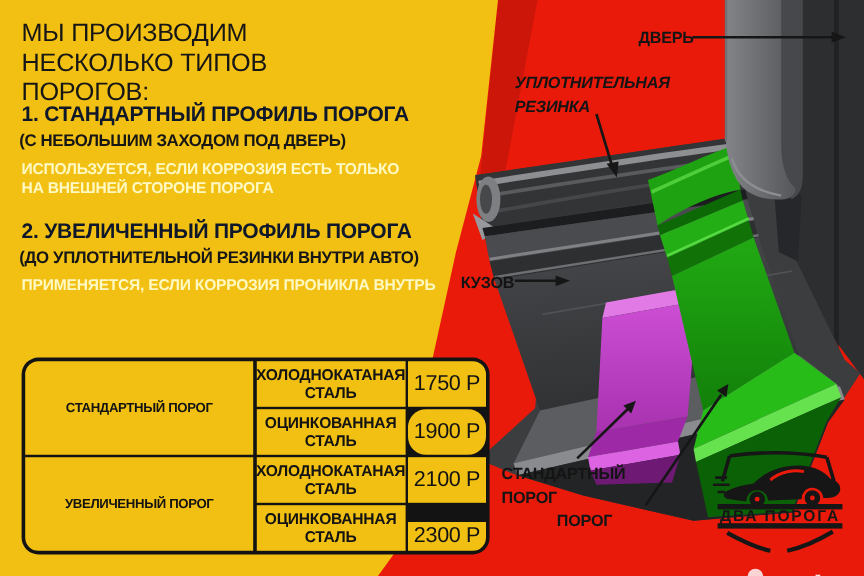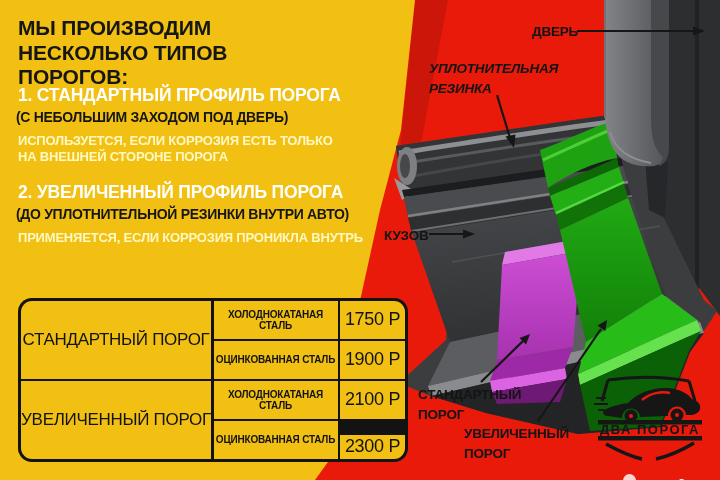--- a/index.html
+++ b/index.html
@@ -3,32 +3,32 @@
 <meta charset="utf-8">
 <style>
   html,body{margin:0;padding:0;}
   .poster{
     position:relative;width:720px;height:480px;overflow:hidden;
     font-family:"Liberation Sans", sans-serif;
     background:#EA1A0B;
   }
   .poster svg.scene{position:absolute;left:0;top:0;z-index:0;}
   .abs{position:absolute;z-index:2;}
-  .heading{left:18px;top:16px;width:308px;font-size:21px;line-height:24.5px;font-weight:700;letter-spacing:-0.2px;color:#161616;}
-  .sec-title{font-size:17.5px;font-weight:800;color:#ffffff;letter-spacing:-0.2px;white-space:nowrap;}
+  .heading{left:18px;top:16px;width:308px;font-size:21px;line-height:24.5px;font-weight:400;letter-spacing:-0.2px;color:#161616;}
+  .sec-title{font-size:17.5px;font-weight:800;color:#0f172a;letter-spacing:-0.2px;white-space:nowrap;}
   .sec-sub{font-size:14px;font-weight:800;color:#161616;letter-spacing:-0.3px;white-space:nowrap;}
   .sec-desc{font-size:13px;line-height:15.5px;font-weight:700;color:#fef9c3;letter-spacing:-0.2px;white-space:nowrap;}
   .price-table{
     position:absolute;left:18px;top:298px;z-index:2;
     background:#131313;border-radius:14px;padding:3px;
     display:grid;grid-template-columns:190px 124px 65px;grid-auto-rows:37.5px;gap:2.5px;
   }
   .pcell{background:#F2C013;display:flex;align-items:center;justify-content:center;color:#131313;text-align:center;}
-  .cell-product{font-size:17px;font-weight:400;letter-spacing:-0.3px;}
-  .cell-material{font-size:10px;font-weight:700;letter-spacing:-0.2px;}
+  .cell-product{font-size:11px;font-weight:700;letter-spacing:-0.3px;}
+  .cell-material{font-size:13px;font-weight:700;letter-spacing:-0.2px;}
   .cell-price{font-size:18px;font-weight:400;letter-spacing:-0.3px;}
   .p1{grid-row:1/3;grid-column:1;border-top-left-radius:11px;}
   .p2{grid-row:3/5;grid-column:1;border-bottom-left-radius:11px;}
   .tr{border-top-right-radius:11px;}
   .br{border-bottom-right-radius:11px;margin-top:14px;}
   .dlabel{font-size:13.5px;font-weight:700;color:#141414;line-height:19.5px;letter-spacing:-0.2px;white-space:nowrap;}
   .brand-logo{position:absolute;left:594px;top:374px;z-index:2;}
   .brand-text{font-family:"Liberation Sans",sans-serif;}
   .watermark{position:absolute;left:610px;top:452px;z-index:3;width:110px;height:36px;margin-top:22px;}
   .wm-circle{position:absolute;border-radius:50%;background:rgba(255,255,255,0.82);}
@@ -158,40 +158,39 @@
   <div class="abs sec-sub" style="left:16px;top:206px;">(ДО УПЛОТНИТЕЛЬНОЙ РЕЗИНКИ ВНУТРИ АВТО)</div>
   <div class="abs sec-desc" style="left:18px;top:230px;">
     <div>ПРИМЕНЯЕТСЯ, ЕСЛИ КОРРОЗИЯ ПРОНИКЛА ВНУТРЬ</div>
   </div>
 
   <div class="price-table">
     <div class="pcell cell-product p1">СТАНДАРТНЫЙ ПОРОГ</div>
     <div class="pcell cell-material" style="grid-row:1;grid-column:2;">ХОЛОДНОКАТАНАЯ СТАЛЬ</div>
     <div class="pcell cell-price tr" style="grid-row:1;grid-column:3;">1750 Р</div>
     <div class="pcell cell-material" style="grid-row:2;grid-column:2;">ОЦИНКОВАННАЯ СТАЛЬ</div>
-    <div class="pcell cell-price" style="grid-row:2;grid-column:3;">1900 Р</div>
+    <div class="pcell cell-price" style="grid-row:2;grid-column:3;border-radius:15px;">1900 Р</div>
     <div class="pcell cell-product p2">УВЕЛИЧЕННЫЙ ПОРОГ</div>
     <div class="pcell cell-material" style="grid-row:3;grid-column:2;">ХОЛОДНОКАТАНАЯ СТАЛЬ</div>
     <div class="pcell cell-price" style="grid-row:3;grid-column:3;">2100 Р</div>
     <div class="pcell cell-material" style="grid-row:4;grid-column:2;">ОЦИНКОВАННАЯ СТАЛЬ</div>
     <div class="pcell cell-price br" style="grid-row:4;grid-column:3;">2300 Р</div>
   </div>
 
   <div class="abs dlabel" style="left:532px;top:22px;">ДВЕРЬ</div>
   <div class="abs dlabel" style="left:429px;top:59px;font-style:italic;">
     <div>УПЛОТНИТЕЛЬНАЯ</div>
     <div>РЕЗИНКА</div>
   </div>
   <div class="abs dlabel" style="left:384px;top:226px;">КУЗОВ</div>
   <div class="abs dlabel" style="left:418px;top:385px;">
     <div>СТАНДАРТНЫЙ</div>
     <div>ПОРОГ</div>
   </div>
   <div class="abs dlabel" style="left:464px;top:424px;">
-    <div>УВЕЛИЧЕННЫЙ</div>
     <div>ПОРОГ</div>
   </div>
 
   <svg class="brand-logo" width="112" height="92" viewBox="0 0 112 92">
     <g stroke="#161616" fill="none">
       <path d="M14,6 L8,27" stroke-width="3"></path>
       <path d="M95,7 L101,27" stroke-width="3"></path>
       <path d="M14,6 Q56,0 95,7" stroke-width="3"></path>
       <path d="M12,70 Q34,82 48,85" stroke-width="3.5"></path>
       <path d="M100,69 Q80,81 62,85" stroke-width="3.5"></path>

